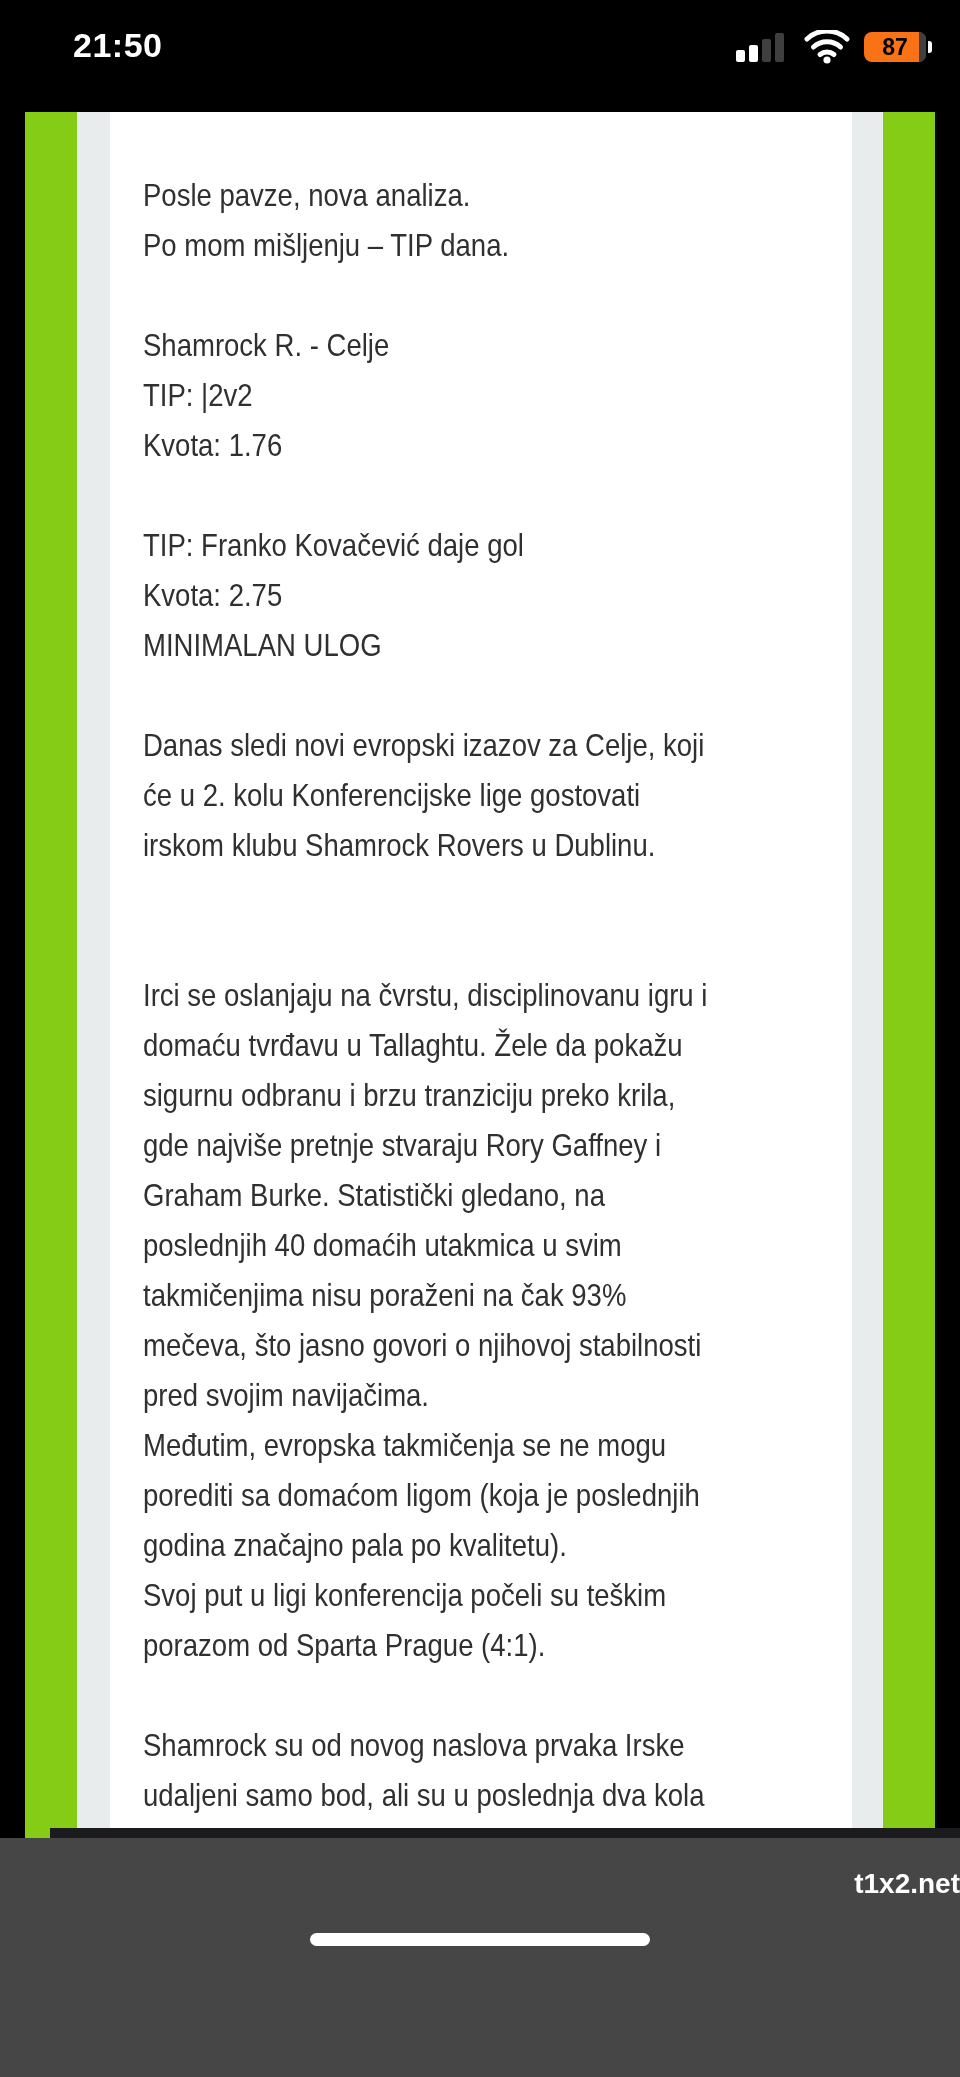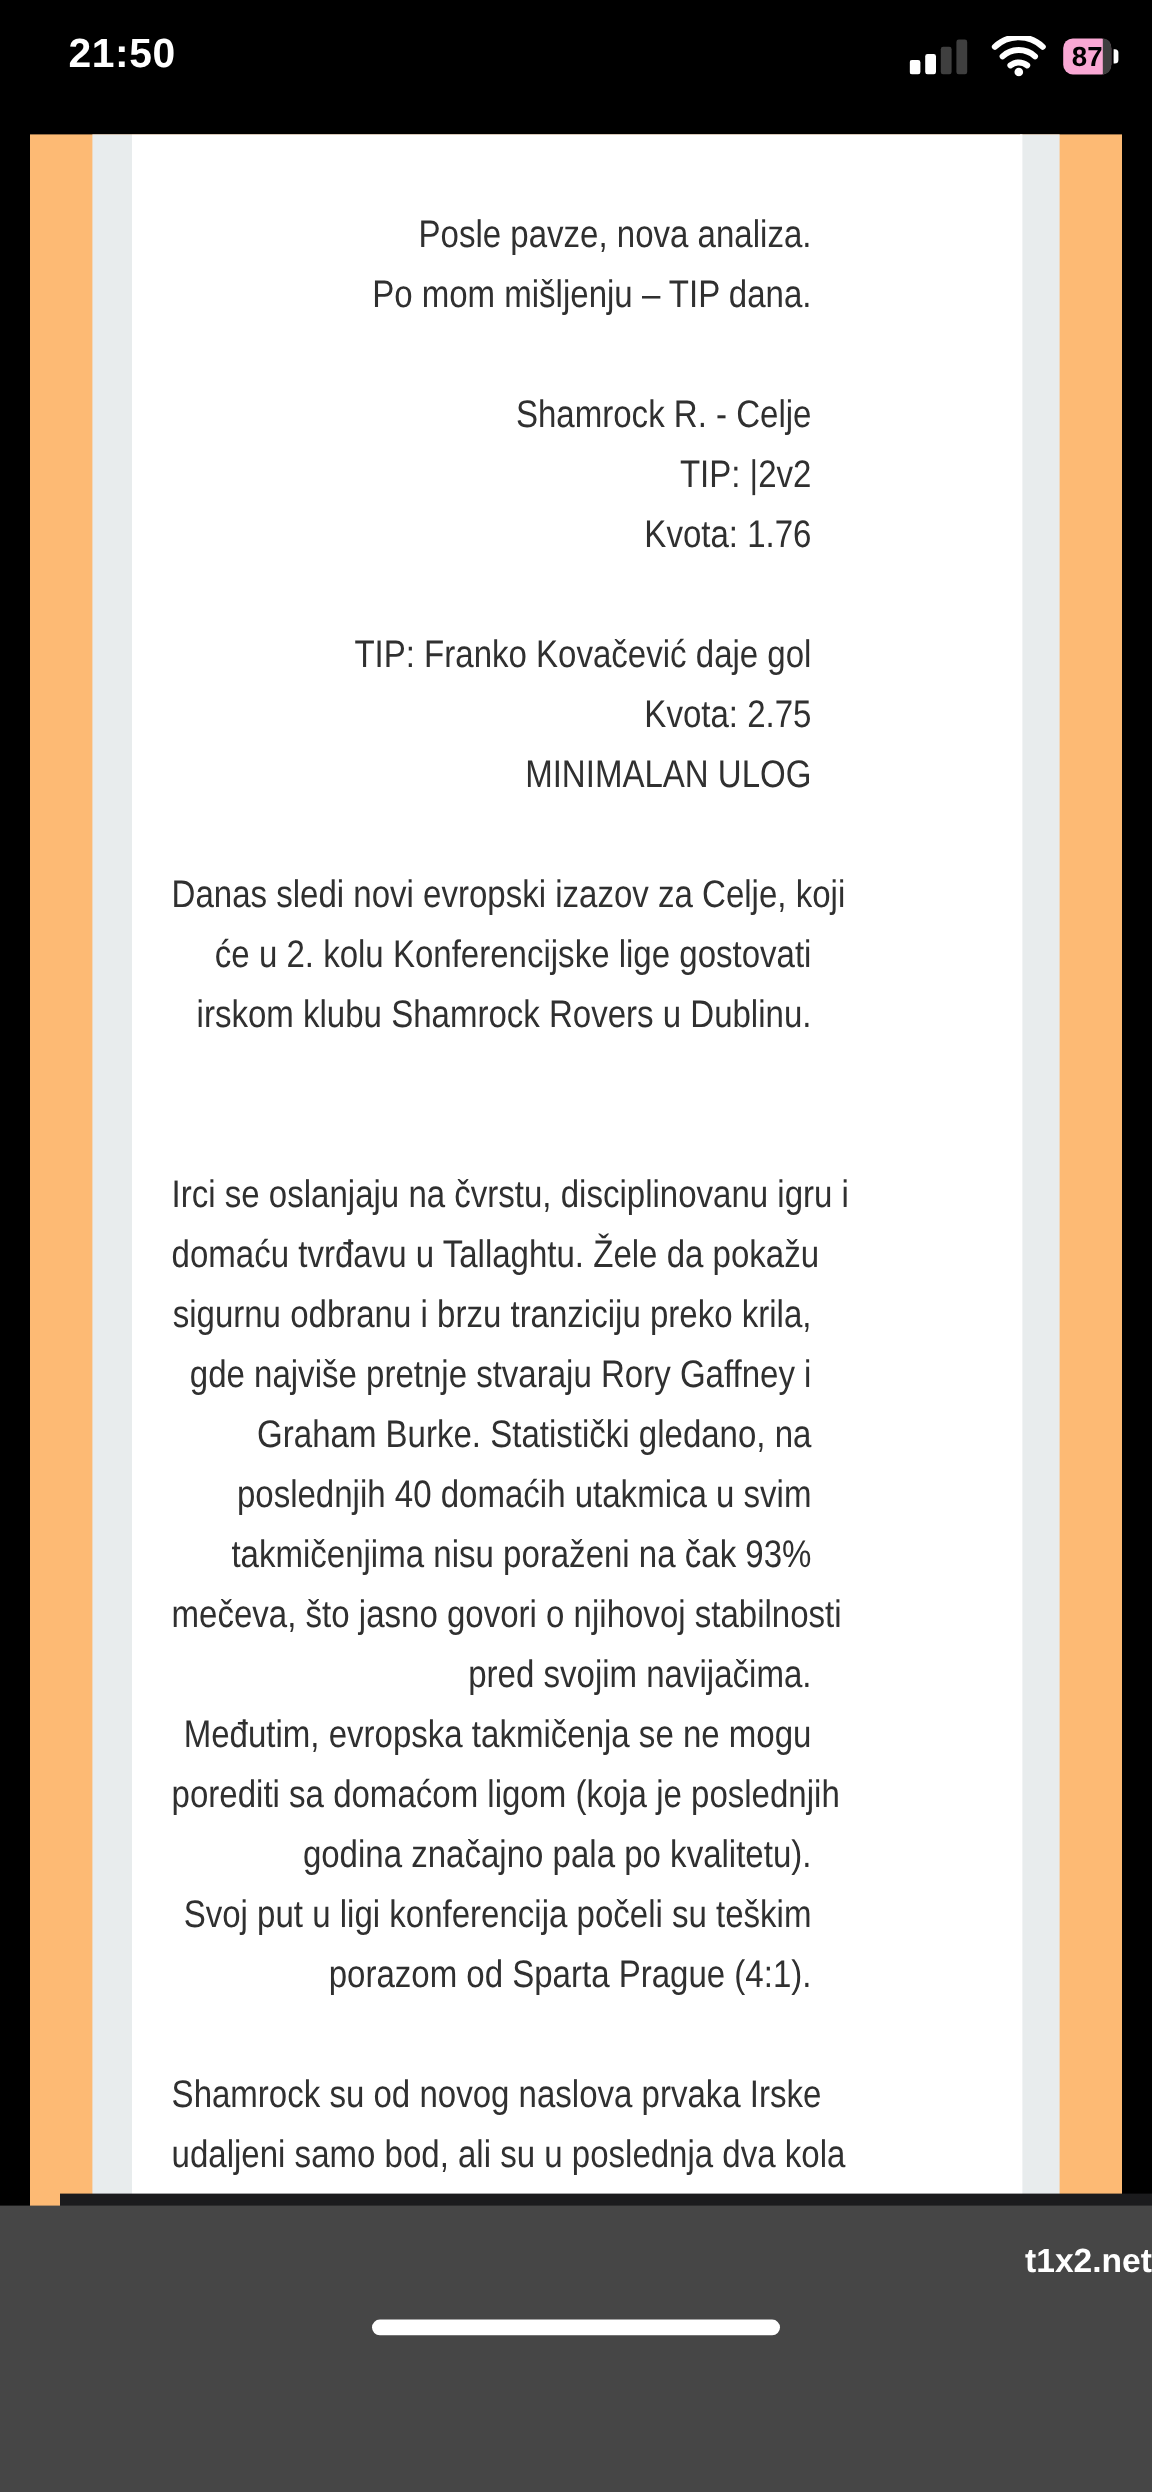--- a/index.html
+++ b/index.html
@@ -5,38 +5,38 @@
   html,body { margin:0; padding:0; background:#000; }
   .screen {
     position:relative; width:960px; height:2077px; margin:0 auto;
     background:#000; overflow:hidden;
     font-family:"Liberation Sans", sans-serif;
   }
 
   
   .status-bar { position:absolute; left:0; top:0; width:960px; height:112px; background:#000; }
   .status-time {
-    position:absolute; left:57px; top:26px; color:#fff;
+    position:absolute; left:73px; top:26px; color:#fff;
     font-size:34px; font-weight:700; letter-spacing:0.5px;
   }
   .status-right { position:absolute; right:28px; top:30px; display:flex; align-items:center; gap:14px; }
   .sig-svg, .wifi-svg { display:block; }
-  .battery { position:relative; width:40px; height:30px; background:#f9a8d4; border-radius:8px; }
+  .battery { position:relative; width:62px; height:30px; background:#f97316; border-radius:8px; }
   .battery .bat-gap {
     position:absolute; right:0; top:0; bottom:0; width:7px;
     background:#3f3f3f; border-radius:0 8px 8px 0;
   }
   .battery .bat-num {
     position:absolute; inset:0; display:flex; align-items:center; justify-content:center;
     color:#000; font-size:23px; font-weight:700;
   }
   .bat-cap { width:4px; height:12px; background:#fff; border-radius:0 3px 3px 0; margin-left:2px; }
 
   
-  .page { position:absolute; left:25px; top:112px; width:910px; height:1838px; background:#fdba74;text-align:right; }
+  .page { position:absolute; left:25px; top:112px; width:910px; height:1838px; background:#84cc16; }
   .gutter-inner { position:absolute; top:0; bottom:0; width:33px; background:#e8eced; }
   .gutter-inner.left  { left:52px; }
   .gutter-inner.right { right:52px; }
   .content-col { position:absolute; left:85px; top:0; bottom:0; width:742px; background:#ffffff; }
 
   .article { position:absolute; left:118px; top:58px; width:620px; }
   .article .line {
     height:50px; line-height:50px; white-space:nowrap;
     font-size:32px; color:#303030;
     transform:scaleX(0.86); transform-origin:0 0;

